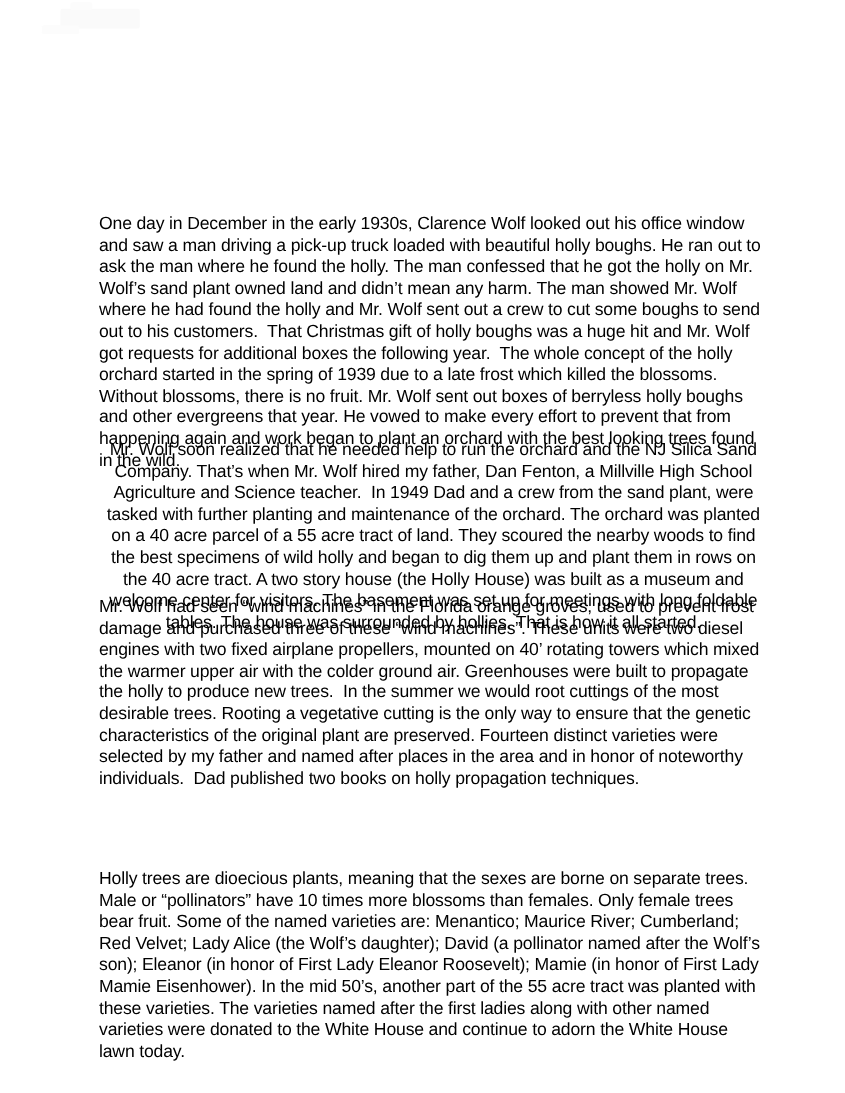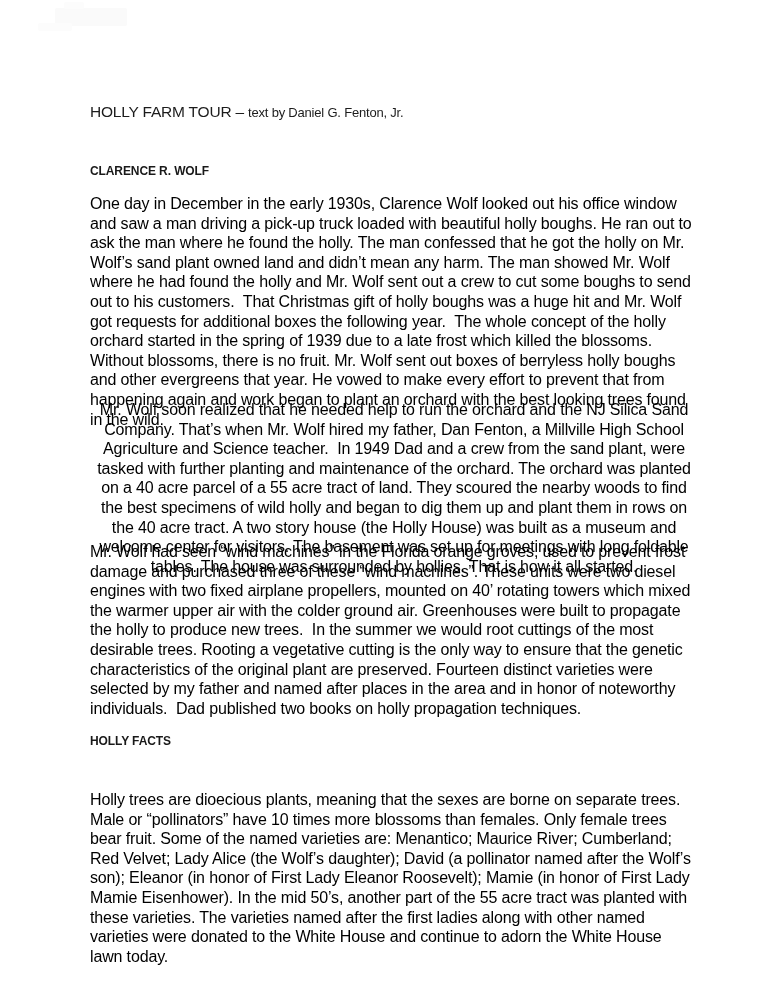--- a/index.html
+++ b/index.html
@@ -74,27 +74,24 @@
 </style>
 </head>
 <body>
 
 <div class="page">
 
   <div class="artifact a1"></div>
   <div class="artifact a2"></div>
   <div class="artifact a3"></div>
 
-  <h1 class="doc-title"><span class="t-main">HOLLY FARM TOUR</span><span class="t-sep"> – </span><span class="t-sub">text by Daniel G. Fenton, Jr.</span></h1>
 
-  <h2 class="sec-h h-clarence">CLARENCE R. WOLF</h2>
 
   <p class="body-p p1">One day in December in the early 1930s, Clarence Wolf looked out his office window and saw a man driving a pick-up truck loaded with beautiful holly boughs. He ran out to ask the man where he found the holly. The man confessed that he got the holly on Mr. Wolf’s sand plant owned land and didn’t mean any harm. The man showed Mr. Wolf where he had found the holly and Mr. Wolf sent out a crew to cut some boughs to send out to his customers.  That Christmas gift of holly boughs was a huge hit and Mr. Wolf got requests for additional boxes the following year.  The whole concept of the holly orchard started in the spring of 1939 due to a late frost which killed the blossoms. Without blossoms, there is no fruit. Mr. Wolf sent out boxes of berryless holly boughs and other evergreens that year. He vowed to make every effort to prevent that from happening again and work began to plant an orchard with the best looking trees found in the wild.</p>
 
   <p class="body-p p2">Mr. Wolf soon realized that he needed help to run the orchard and the NJ Silica Sand Company. That’s when Mr. Wolf hired my father, Dan Fenton, a Millville High School Agriculture and Science teacher.  In 1949 Dad and a crew from the sand plant, were tasked with further planting and maintenance of the orchard. The orchard was planted on a 40 acre parcel of a 55 acre tract of land. They scoured the nearby woods to find the best specimens of wild holly and began to dig them up and plant them in rows on the 40 acre tract. A two story house (the Holly House) was built as a museum and welcome center for visitors. The basement was set up for meetings with long foldable tables. The house was surrounded by hollies. That is how it all started.</p>
 
   <p class="body-p p3">Mr. Wolf had seen “wind machines” in the Florida orange groves, used to prevent frost damage and purchased three of these “wind machines”. These units were two diesel engines with two fixed airplane propellers, mounted on 40’ rotating towers which mixed the warmer upper air with the colder ground air. Greenhouses were built to propagate the holly to produce new trees.  In the summer we would root cuttings of the most desirable trees. Rooting a vegetative cutting is the only way to ensure that the genetic characteristics of the original plant are preserved. Fourteen distinct varieties were selected by my father and named after places in the area and in honor of noteworthy individuals.  Dad published two books on holly propagation techniques.</p>
 
-  <h2 class="sec-h h-facts">HOLLY FACTS</h2>
 
   <p class="body-p p4">Holly trees are dioecious plants, meaning that the sexes are borne on separate trees. Male or “pollinators” have 10 times more blossoms than females. Only female trees bear fruit. Some of the named varieties are: Menantico; Maurice River; Cumberland; Red Velvet; Lady Alice (the Wolf’s daughter); David (a pollinator named after the Wolf’s son); Eleanor (in honor of First Lady Eleanor Roosevelt); Mamie (in honor of First Lady Mamie Eisenhower). In the mid 50’s, another part of the 55 acre tract was planted with these varieties. The varieties named after the first ladies along with other named varieties were donated to the White House and continue to adorn the White House lawn today.</p>
 
 </div>
 
 </body></html>

